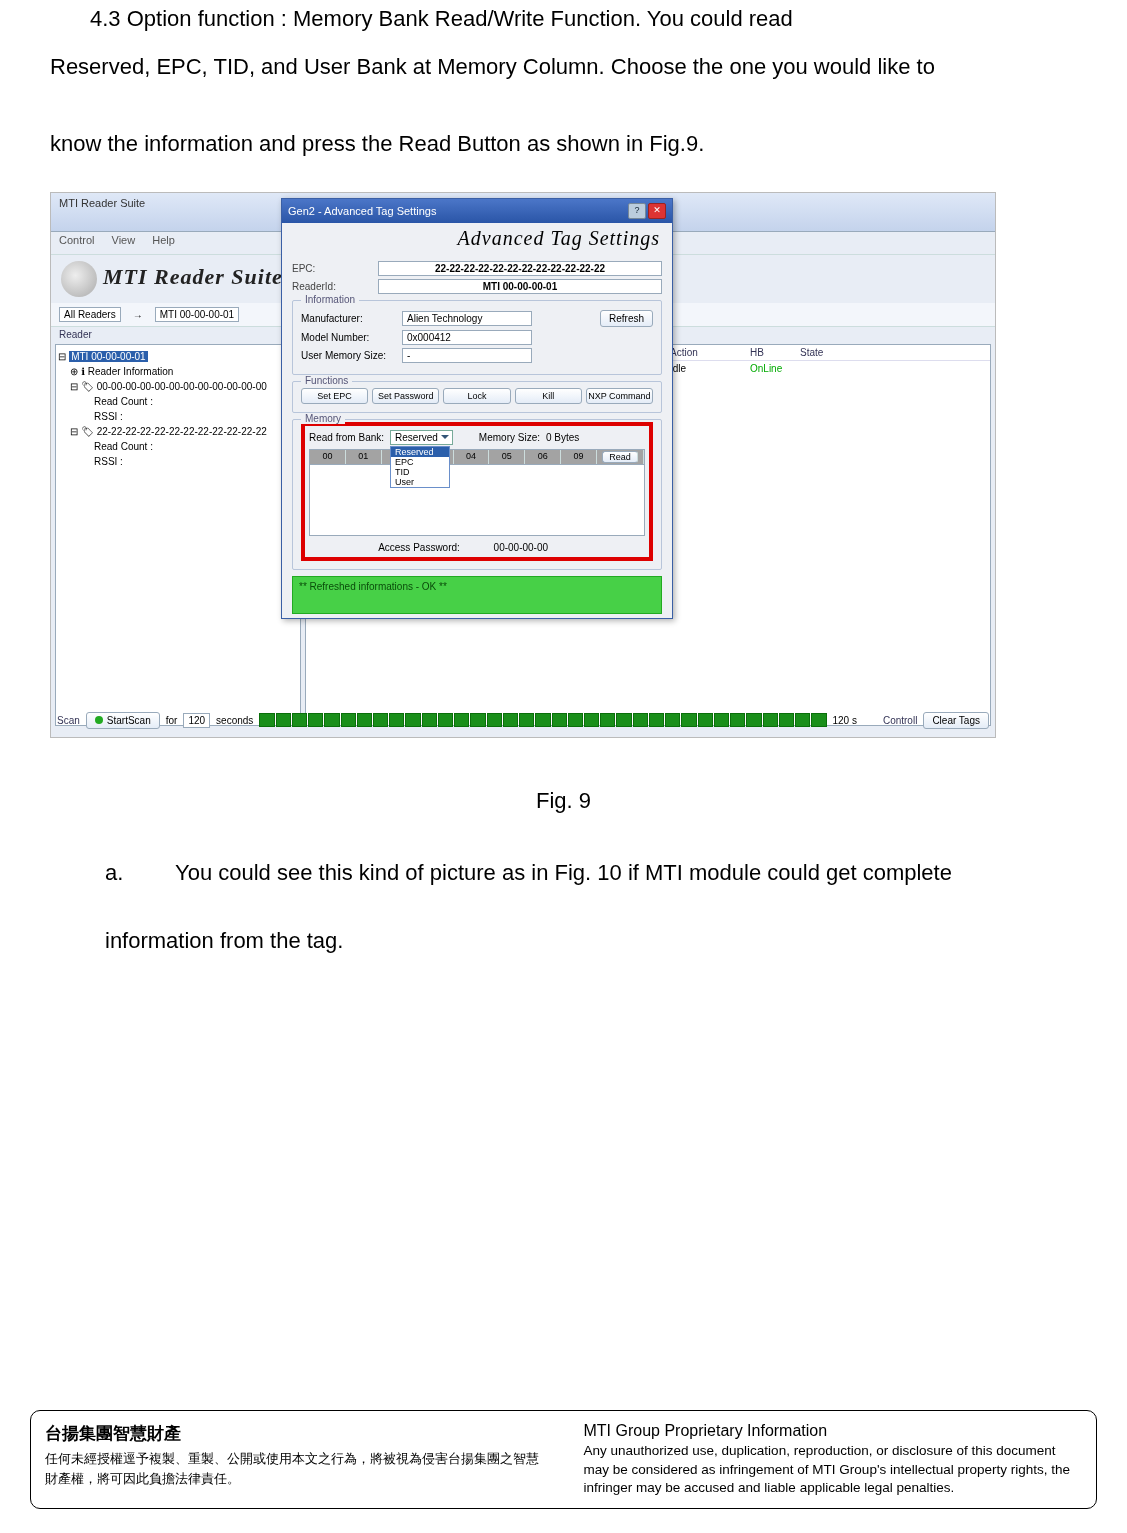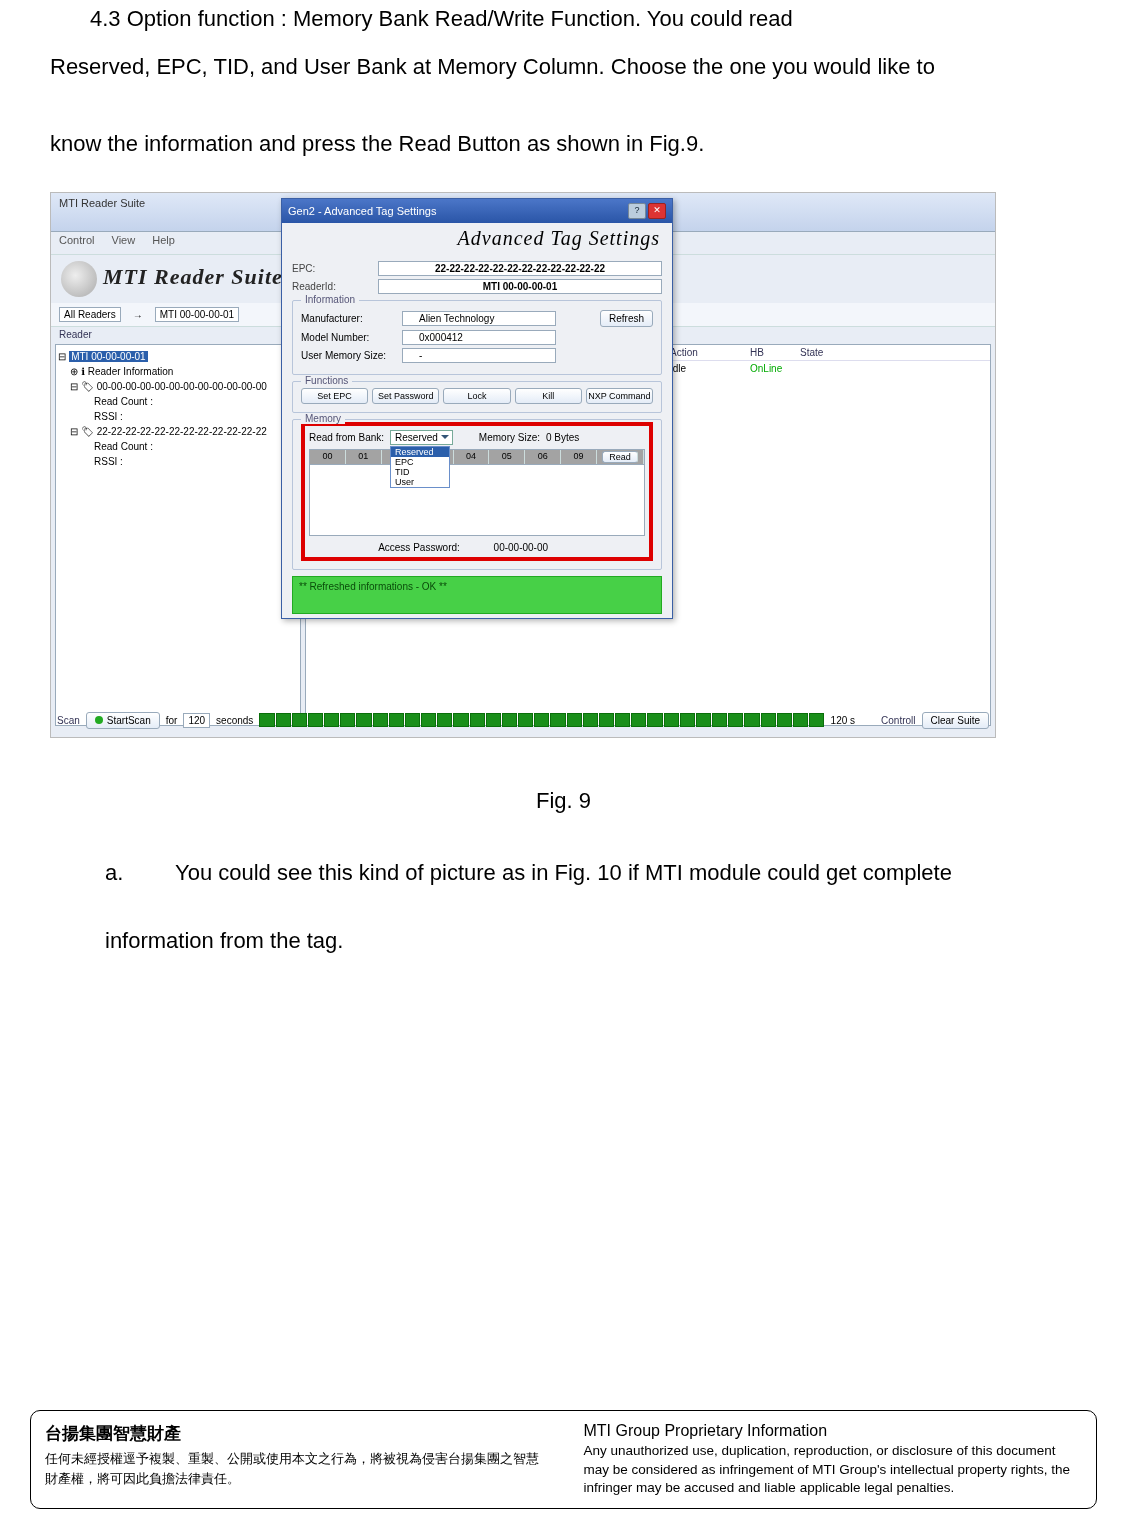--- a/index.html
+++ b/index.html
@@ -44,21 +44,21 @@
   .dialog-title .helpbtn{width:16px;height:14px;background:#bcd;border:1px solid #789;border-radius:2px;color:#123;font-size:9px;line-height:12px;text-align:center}
   .dialog-head{font-family:"Times New Roman",serif;font-style:italic;font-weight:normal;font-size:20px;letter-spacing:1px;padding:4px 0;text-align:right;padding-right:12px}
   .dialog-body{padding:4px 10px}
   .formrow{display:flex;align-items:center;margin:3px 0;gap:6px}
   .formrow label{width:80px;color:#444}
   .formrow .val{flex:1;border:1px solid #9ab;background:#fff;text-align:center;padding:1px 4px;font-weight:bold}
   .group{border:1px solid #b8c5da;border-radius:2px;margin:6px 0;padding:6px 8px 8px 8px;position:relative}
   .group>.legend{position:absolute;top:-7px;left:8px;background:#eef0f4;padding:0 4px;color:#557;font-size:10px}
   .info-row{display:flex;align-items:center;margin:3px 0;gap:6px}
   .info-row label{width:95px}
-  .info-row .field{width:120px;border:1px solid #9ab;background:#fff;padding:1px 16px}
+  .info-row .field{width:120px;border:1px solid #9ab;background:#fff;padding:1px 4px}
   .info-row .refresh{margin-left:auto}
   .func-row{display:flex;gap:4px;justify-content:space-between}
   .func-row .btn{flex:1;text-align:center;justify-content:center;font-size:9px;white-space:nowrap;overflow:hidden}
   .memory-box{border:4px solid #d00;padding:4px;margin-top:-4px}
   .mem-top{display:flex;align-items:center;gap:6px;margin-bottom:4px}
   .mem-top label{white-space:nowrap}
   .dropdown{position:relative}
   .dropdown .selbox{border:1px solid #7a9;background:#fff;padding:1px 14px 1px 4px;position:relative}
   .dropdown .selbox:after{content:"";position:absolute;right:3px;top:4px;border:4px solid transparent;border-top-color:#357}
   .dropdown .list{position:absolute;left:0;top:16px;background:#fff;border:1px solid #6a8fca;font-size:9px;z-index:5;width:58px}
@@ -174,21 +174,21 @@
             <i></i>
             <i></i>
             <i></i>
             <i></i>
             <i></i>
             <i></i>
             <i></i>
         </div>
         <span>120 s</span>
         <span class="panel-label" style="margin-left:20px">Controll</span>
-        <span class="btn">Clear Suite</span>
+        <span class="btn">Clear Tags</span>
       </div>
 
       <div class="dialog">
         <div class="dialog-title">
           <span>Gen2 - Advanced Tag Settings</span>
           <span class="icons">
             <span class="helpbtn">?</span>
             <span class="winbtn">✕</span>
           </span>
         </div>

